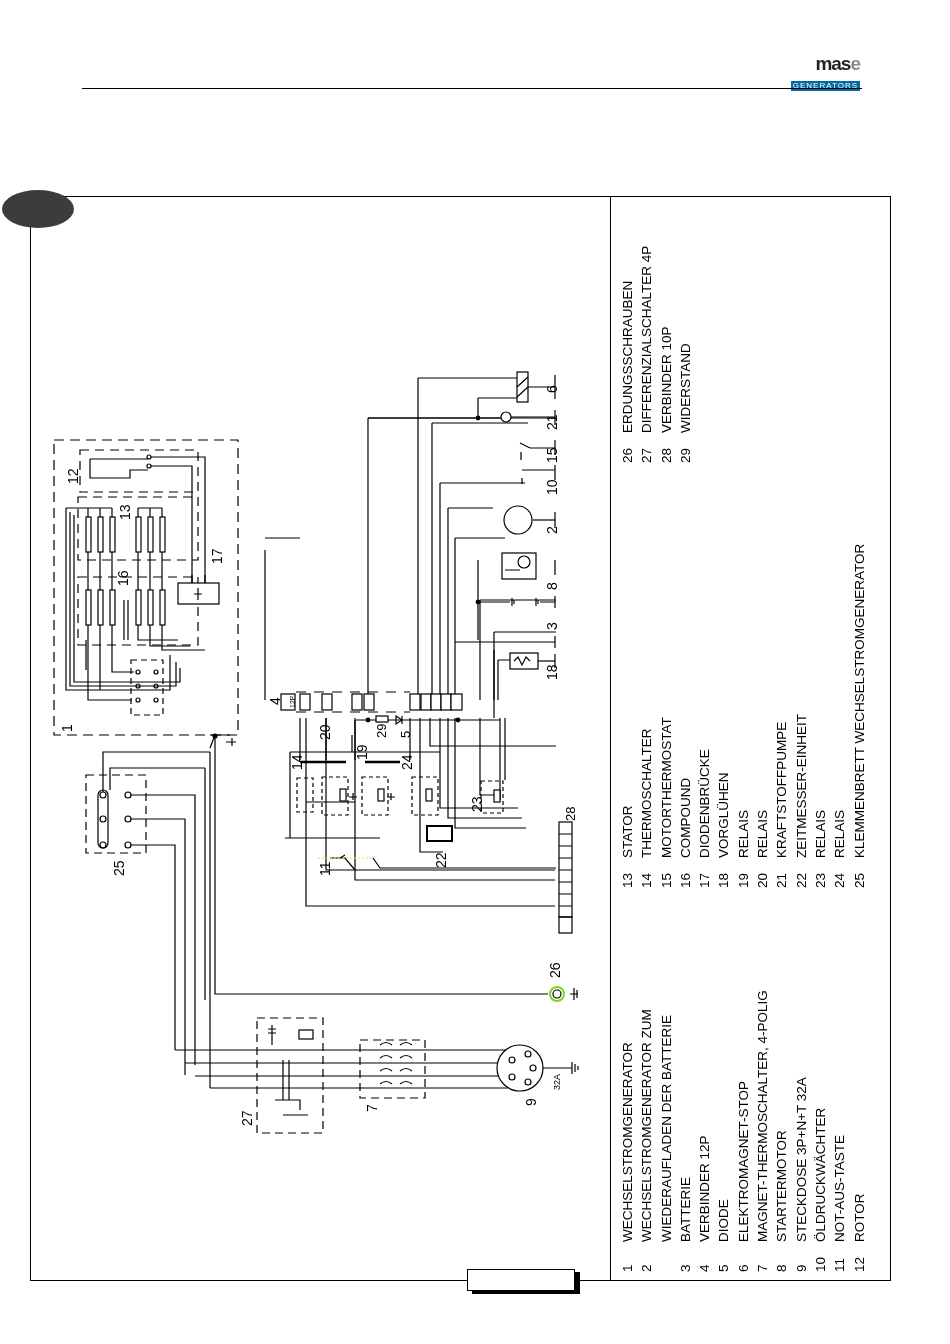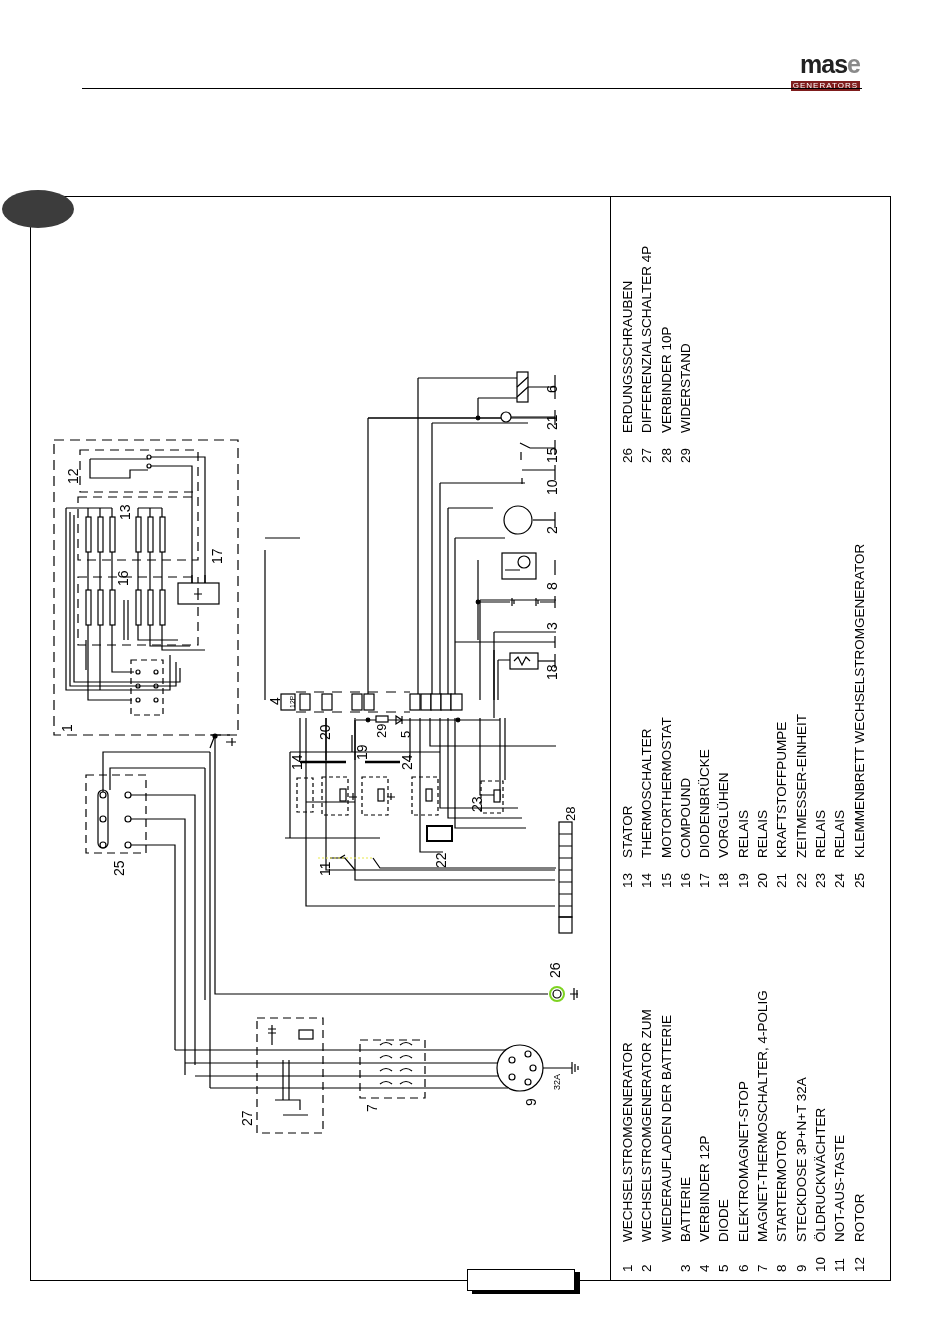--- a/index.html
+++ b/index.html
@@ -1,20 +1,20 @@
 <!DOCTYPE html>
 <html><head>
 <meta charset="utf-8">
 <style>
   html,body{margin:0;padding:0;background:#fff;}
   body{width:950px;height:1344px;position:relative;overflow:hidden;font-family:"Liberation Sans",sans-serif;color:#000;}
   .logo{position:absolute;left:776px;top:54px;width:84px;text-align:right;}
-  .logo-main{font-family:"Liberation Sans",sans-serif;font-weight:bold;font-size:25px;letter-spacing:-1px;line-height:20px;color:#222;}
+  .logo-main{font-family:"Liberation Sans",sans-serif;font-weight:bold;font-size:19px;letter-spacing:-1px;line-height:20px;color:#222;}
   .logo-main .e{color:#8a8a8a;}
-  .logo-sub{display:inline-block;background:#7f1d1d;color:#fff;font-size:8px;letter-spacing:1px;padding:0 2px;line-height:10px;margin-top:1px;}
+  .logo-sub{display:inline-block;background:#0369a1;color:#fff;font-size:8px;letter-spacing:1px;padding:0 2px;line-height:10px;margin-top:1px;}
   .header-rule{position:absolute;left:82px;top:88px;width:780px;height:1px;background:#000;}
   .frame{position:absolute;left:30px;top:196px;width:861px;height:1085px;border:1px solid #000;box-sizing:border-box;}
   .legend-divider{position:absolute;left:610px;top:196px;width:1px;height:1085px;background:#000;}
   .badge{position:absolute;left:2px;top:190px;width:72px;height:38px;border-radius:50%;background:#3c3c3c;}
   .page-box{position:absolute;left:467px;top:1269px;width:106px;height:20px;border:1px solid #000;background:#fff;box-shadow:5px 3px 0 #000;}
   svg.diagram{position:absolute;left:0;top:0;}
   .legend-rot{position:absolute;transform-origin:0 0;transform:rotate(-90deg);white-space:nowrap;}
   .legend-row{height:19.3px;line-height:19px;font-size:13.5px;display:flex;}
   .legend-row .num{width:30px;}
 </style>

